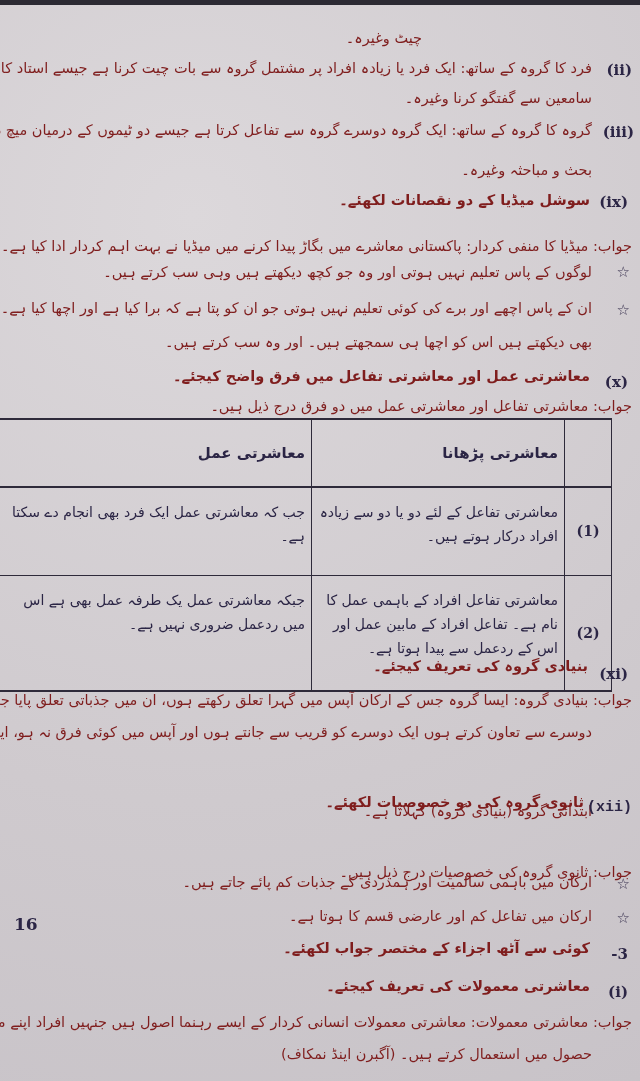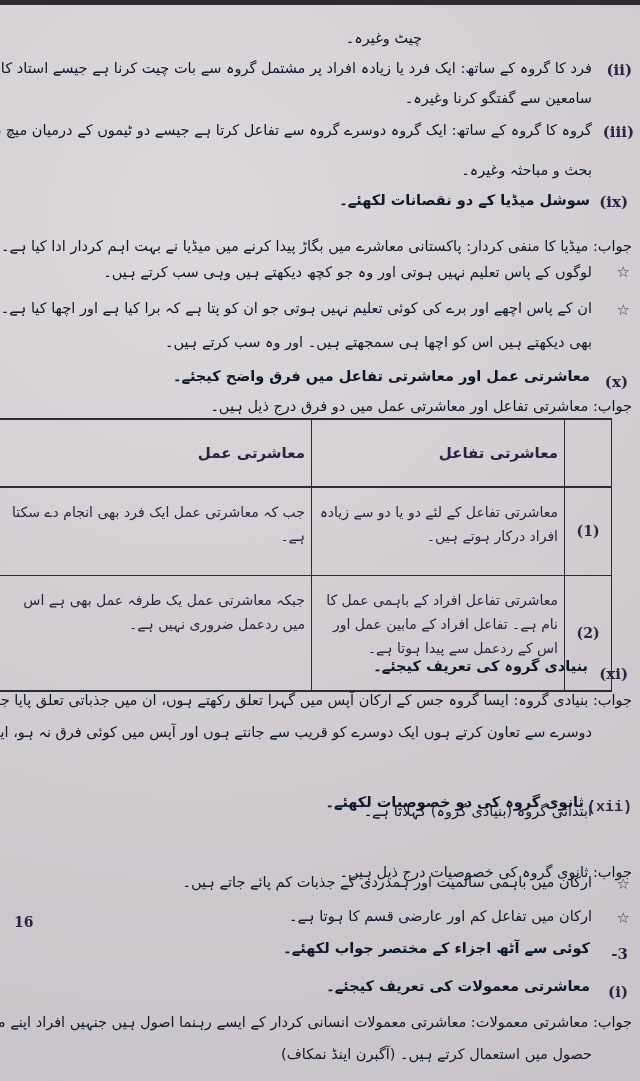--- a/index.html
+++ b/index.html
@@ -7,21 +7,21 @@
     width: 640px; height: 1081px; overflow: hidden; position: relative;
     background: #d2cdd1;
     background-image: radial-gradient(circle at 30% 20%, #dcd8db 0%, #cfcace 60%, #c8c3c8 100%);
     color: #2a2440;
     font-family: "DejaVu Sans", sans-serif;
   }
   .top-rule { position: absolute; left: 0; top: 0; width: 640px; height: 5px; background: #2c2a33; }
   .top-strip { position: absolute; left: 0; top: 0; width: 640px; height: 3px; background: #bdb7bd; }
   .line {
     position: absolute; direction: rtl; white-space: nowrap;
-    font-size: 14.5px; line-height: 20px; color: #0f172a;
+    font-size: 14.5px; line-height: 20px; color: #7f1d1d;
   }
   .num {
     position: absolute; font-family: "DejaVu Serif", serif; font-weight: bold;
     font-size: 15px; line-height: 20px; color: #2b2545; direction: ltr; white-space: nowrap;
   }
   .star { position: absolute; font-size: 15px; line-height: 20px; color: #3a3350; }
   .bold { font-weight: bold; }
   table.cmp {
     position: absolute; left: -2px; top: 418px; width: 614px;
     border-collapse: collapse; direction: rtl;
@@ -30,21 +30,21 @@
   table.cmp td, table.cmp th {
     border: 1.5px solid #2e2a3a; vertical-align: top; padding: 12px 6px;
     line-height: 24px;
   }
   table.cmp th { font-weight: bold; text-align: center; height: 42px; vertical-align: middle; font-size: 15px; }
   table.cmp .c-no { width: 34px; text-align: center; vertical-align: middle; font-family: "DejaVu Serif", serif; font-weight: bold; }
   table.cmp .c-int { width: 240px; text-align: right; }
   table.cmp .c-act { text-align: right; }
   table.cmp tr.head-row th { border-top: 2.5px solid #2e2a3a; border-bottom: 2.5px solid #2e2a3a; }
   table.cmp tr.last td { border-bottom: 2.5px solid #2e2a3a; }
-  .page-no { position: absolute; left: 14px; top: 914px; font-family: "DejaVu Serif", serif; font-weight: bold; font-size: 14px; color: #2b2545; }
+  .page-no { position: absolute; left: 14px; top: 914px; font-family: "DejaVu Serif", serif; font-weight: bold; font-size: 17px; color: #2b2545; }
 </style>
 </head>
 <body>
 
 <div class="top-strip"></div>
 <div class="top-rule"></div>
 
 <div class="line" style="right:218px; top:28px;">چیٹ وغیرہ۔</div>
 
 <span class="num" style="right:8px; top:60px;">(ii)</span>
@@ -67,21 +67,21 @@
 <div class="line" style="right:48px; top:332px;">بھی دیکھتے ہیں اس کو اچھا ہی سمجھتے ہیں۔ اور وہ سب کرتے ہیں۔</div>
 
 <span class="num" style="right:12px; top:372px;">(x)</span>
 <div class="line bold" style="right:50px; top:366px;">معاشرتی عمل اور معاشرتی تفاعل میں فرق واضح کیجئے۔</div>
 <div class="line" style="right:8px; top:396px;">جواب: معاشرتی تفاعل اور معاشرتی عمل میں دو فرق درج ذیل ہیں۔</div>
 
 <table class="cmp">
   <tbody>
       <tr class="head-row">
     <th class="c-no"></th>
-    <th class="c-int">معاشرتی تفاعل</th>
+    <th class="c-int">معاشرتی پڑھانا</th>
     <th class="c-act">معاشرتی عمل</th>
   </tr>
   <tr style="height:88px;">
     <td class="c-no">(1)</td>
     <td class="c-int">معاشرتی تفاعل کے لئے دو یا دو سے زیادہ افراد درکار ہوتے ہیں۔</td>
     <td class="c-act">جب کہ معاشرتی عمل ایک فرد بھی انجام دے سکتا ہے۔</td>
   </tr>
   <tr class="last" style="height:116px;">
     <td class="c-no">(2)</td>
     <td class="c-int">معاشرتی تفاعل افراد کے باہمی عمل کا نام ہے۔ تفاعل افراد کے مابین عمل اور اس کے ردعمل سے پیدا ہوتا ہے۔</td>

